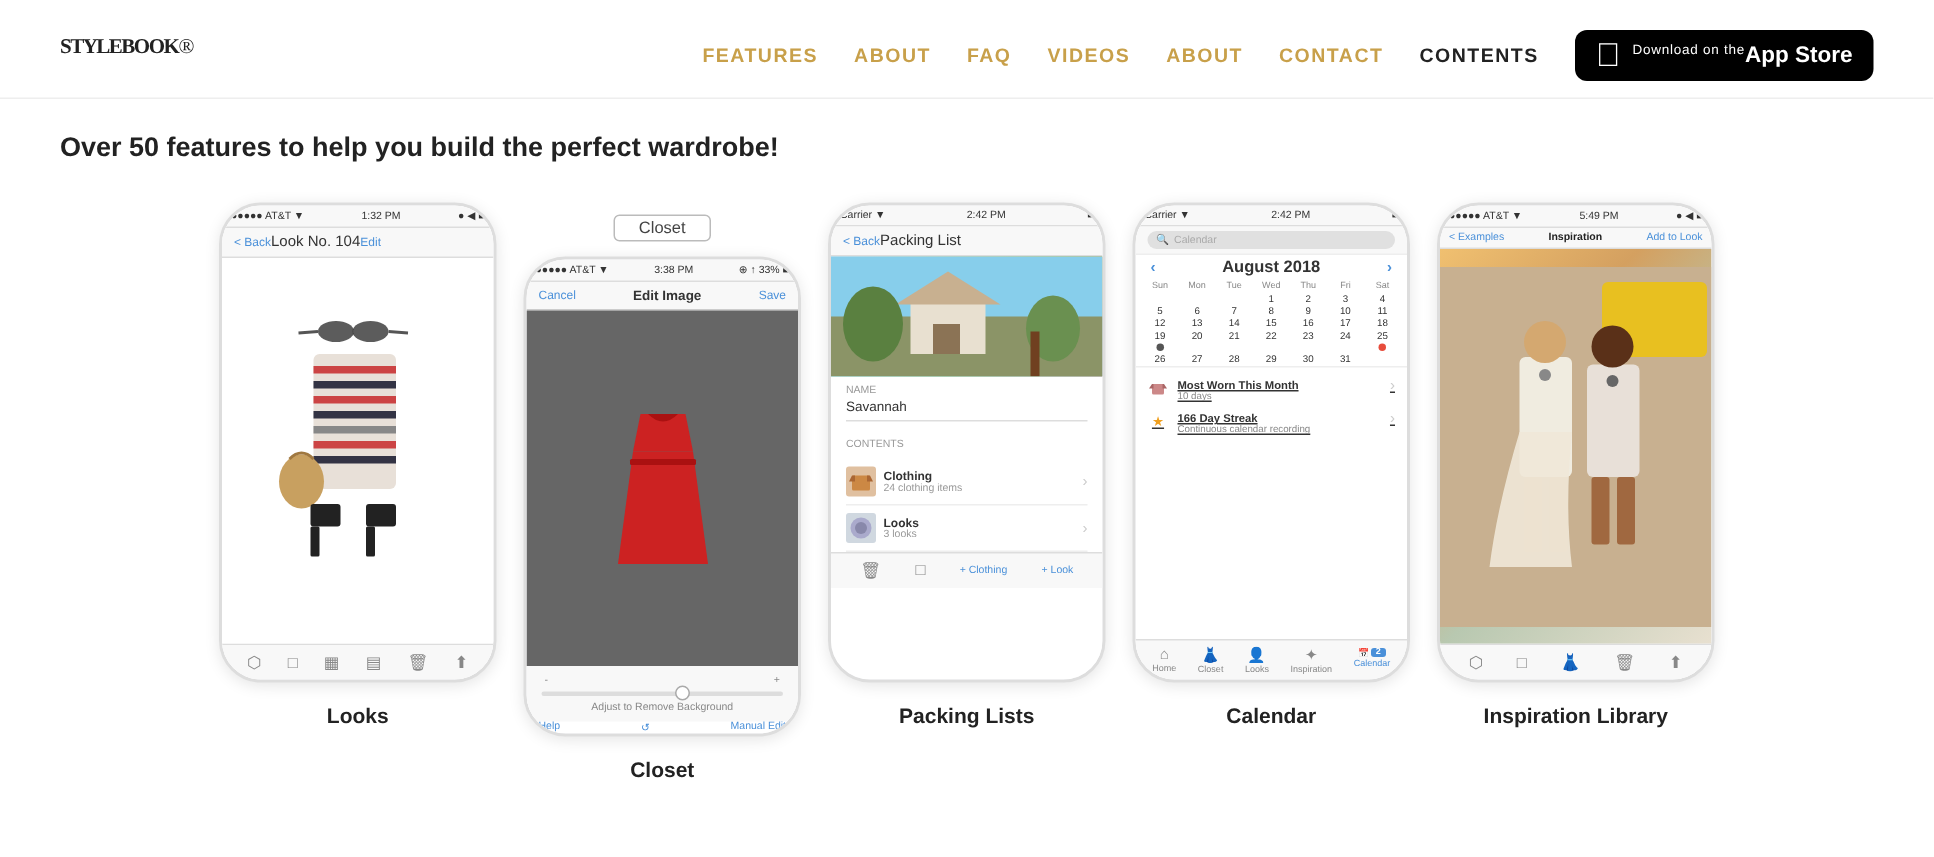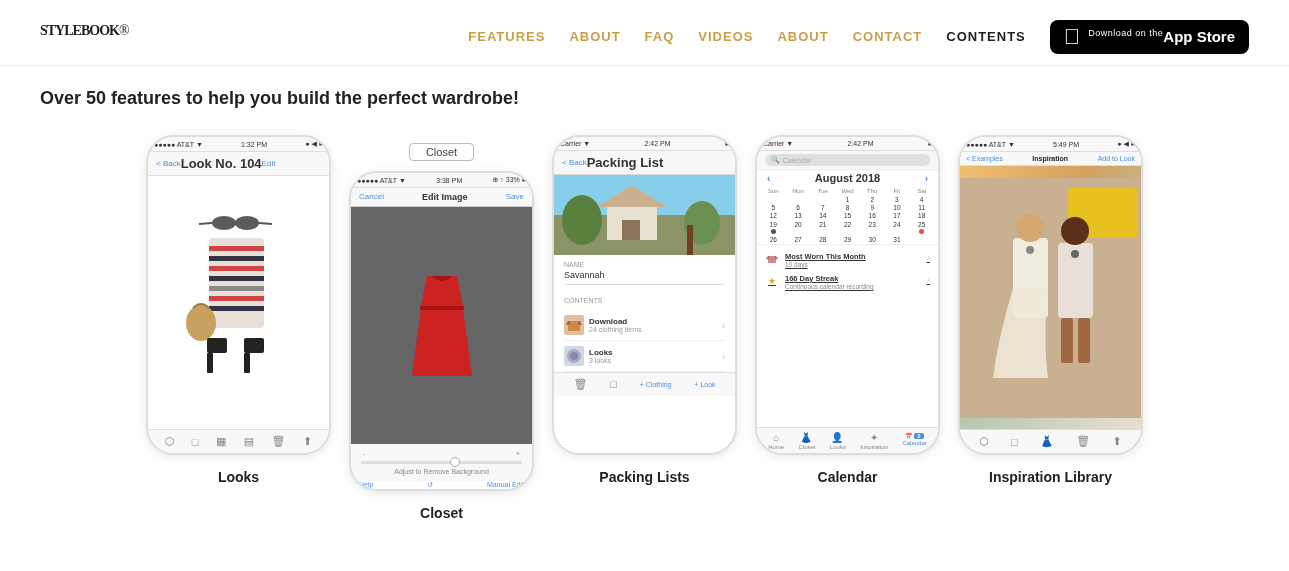--- a/index.html
+++ b/index.html
@@ -150,21 +150,21 @@
     .nav-bar {
       background: #f8f8f8;
       padding: 4px 8px;
       display: flex;
       justify-content: flex-start;
       align-items: center;
       border-bottom: 0.5px solid #ddd;
       font-size: 8px;
     }
     .nav-bar .back { color: #4a90d9; }
-    .nav-bar .title { font-weight: 700; font-size: 13px; }
+    .nav-bar .title { font-weight: 400; font-size: 10px; }
     .nav-bar .action { color: #4a90d9; }
     .outfit-display {
       width: 100%;
       flex: 1;
       background: #fff;
       display: flex;
       align-items: center;
       justify-content: center;
       position: relative;
     }
@@ -594,21 +594,21 @@
           <div class="contents-row">
             <div class="contents-row-left">
               <div class="contents-icon" style="background:#e0c0a0;border-radius:2px;">
                 <svg width="20" height="20" viewBox="0 0 20 20">
                     <rect x="4" y="6" width="12" height="10" rx="1" fill="#c84"></rect>
                     <path d="M4 6 L2 10 L6 10 L6 6 Z" fill="#a63"></path>
                     <path d="M16 6 L18 10 L14 10 L14 6 Z" fill="#a63"></path>
                   </svg>
               </div>
               <div class="contents-info">
-                <div class="title">Download</div>
+                <div class="title">Clothing</div>
                 <div class="sub">24 clothing items</div>
               </div>
             </div>
             <span class="chevron">›</span>
           </div>
           <div class="contents-row">
             <div class="contents-row-left">
               <div class="contents-icon" style="background:#d0d8e0;">
                 <svg width="20" height="20" viewBox="0 0 20 20">
                     <circle cx="10" cy="10" r="7" fill="#aac"></circle>

